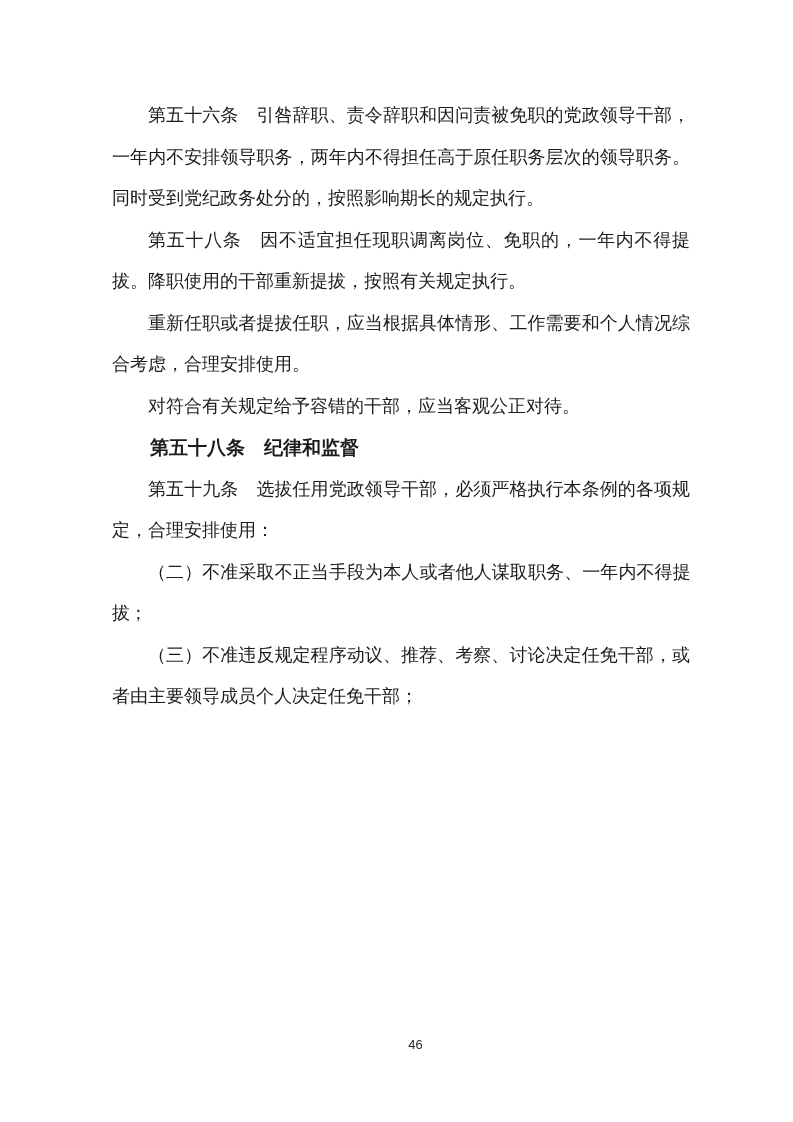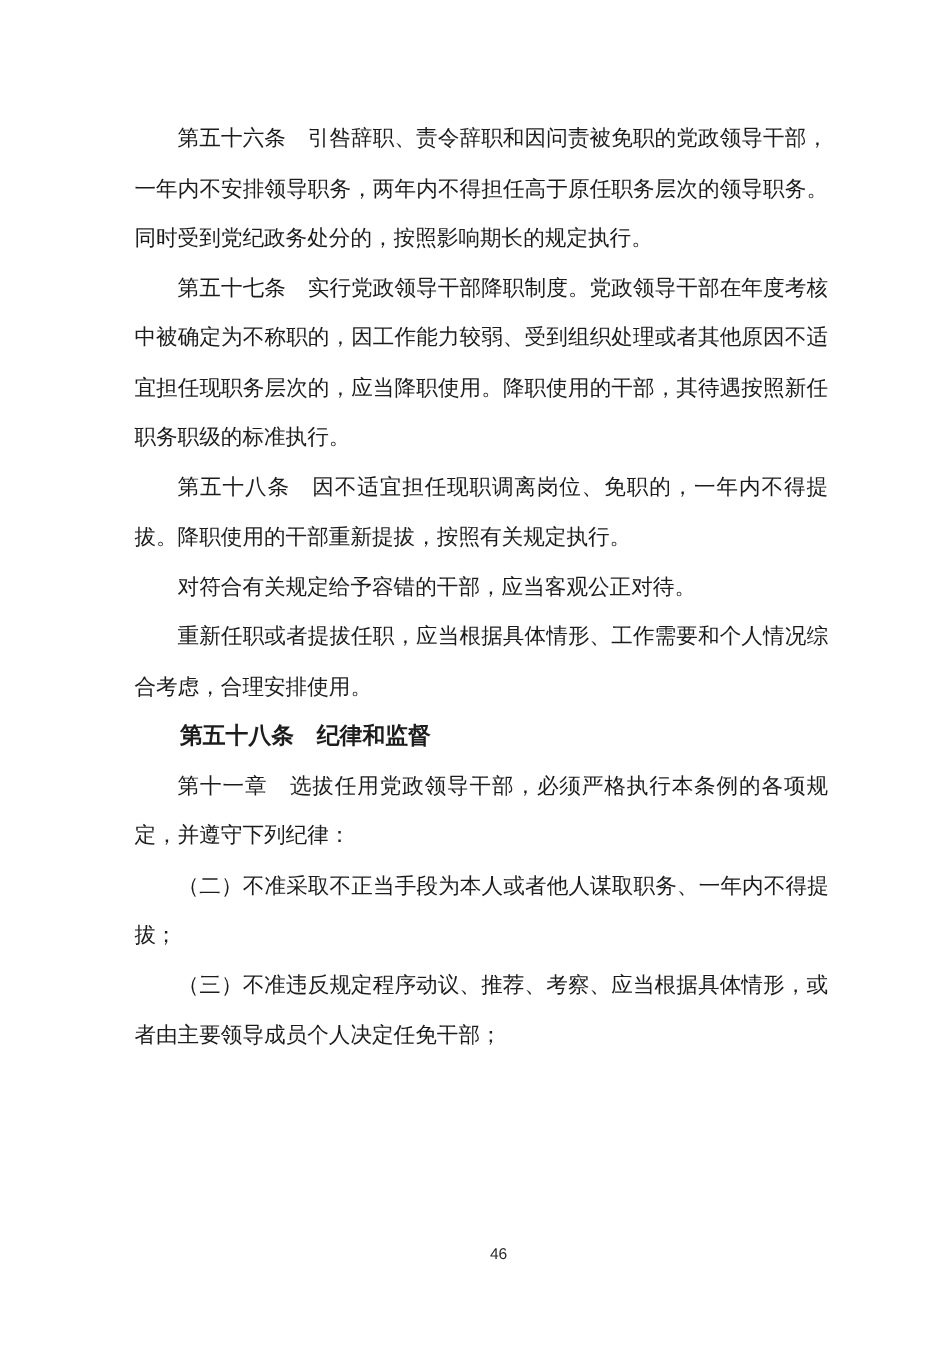--- a/index.html
+++ b/index.html
@@ -49,23 +49,22 @@
     line-height: 18px;
     color: #2b2b2b;
   }
 </style>
 </head>
 <body>
 
 <div class="page">
   <div class="text-block">
     <p class="para">第五十六条　引咎辞职、责令辞职和因问责被免职的党政领导干部，一年内不安排领导职务，两年内不得担任高于原任职务层次的领导职务。同时受到党纪政务处分的，按照影响期长的规定执行。</p>
-    <p class="para">第五十七条　实行党政领导干部降职制度。党政领导干部在年度考核中被确定为不称职的，因工作能力较弱、受到组织处理或者其他原因不适宜担任现职务层次的，应当降职使用。降职使用的干部，其待遇按照新任职务职级的标准执行。</p>
     <p class="para">第五十八条　因不适宜担任现职调离岗位、免职的，一年内不得提拔。降职使用的干部重新提拔，按照有关规定执行。</p>
+    <p class="para">重新任职或者提拔任职，应当根据具体情形、工作需要和个人情况综合考虑，合理安排使用。</p>
     <p class="para">对符合有关规定给予容错的干部，应当客观公正对待。</p>
-    <p class="para">重新任职或者提拔任职，应当根据具体情形、工作需要和个人情况综合考虑，合理安排使用。</p>
     <p class="para chapter-heading">第五十八条　纪律和监督</p>
-    <p class="para">第十一章　选拔任用党政领导干部，必须严格执行本条例的各项规定，并遵守下列纪律：</p>
+    <p class="para">第五十九条　选拔任用党政领导干部，必须严格执行本条例的各项规定，合理安排使用：</p>
     <p class="para tight">（二）不准采取不正当手段为本人或者他人谋取职务、一年内不得提拔；</p>
-    <p class="para">（三）不准违反规定程序动议、推荐、考察、应当根据具体情形，或者由主要领导成员个人决定任免干部；</p>
+    <p class="para">（三）不准违反规定程序动议、推荐、考察、讨论决定任免干部，或者由主要领导成员个人决定任免干部；</p>
   </div>
   <div class="page-number">46</div>
 </div>
 
 </body></html>

